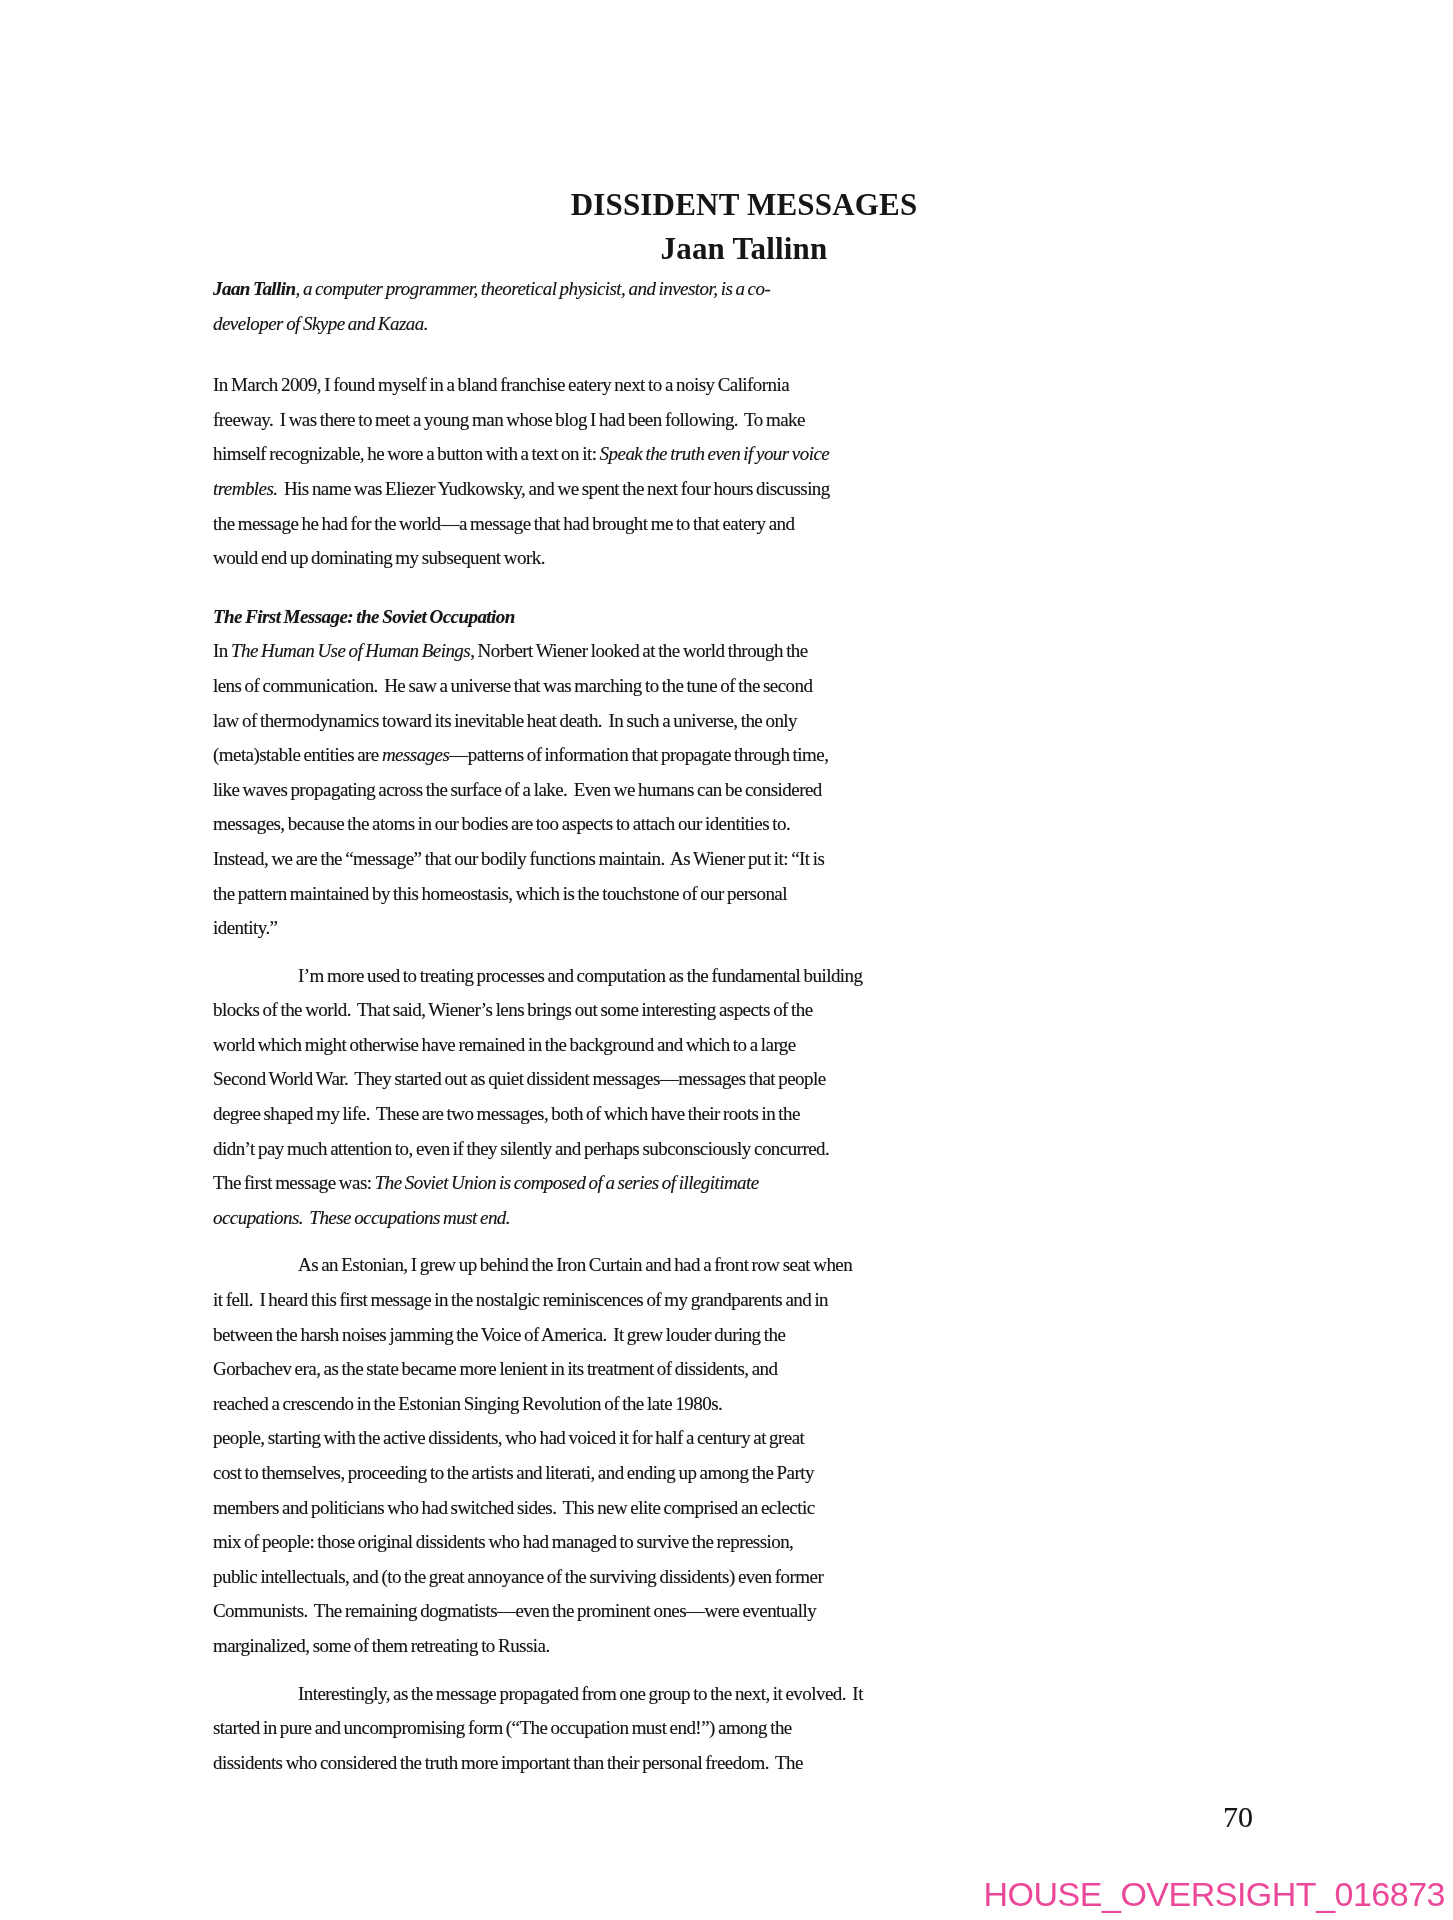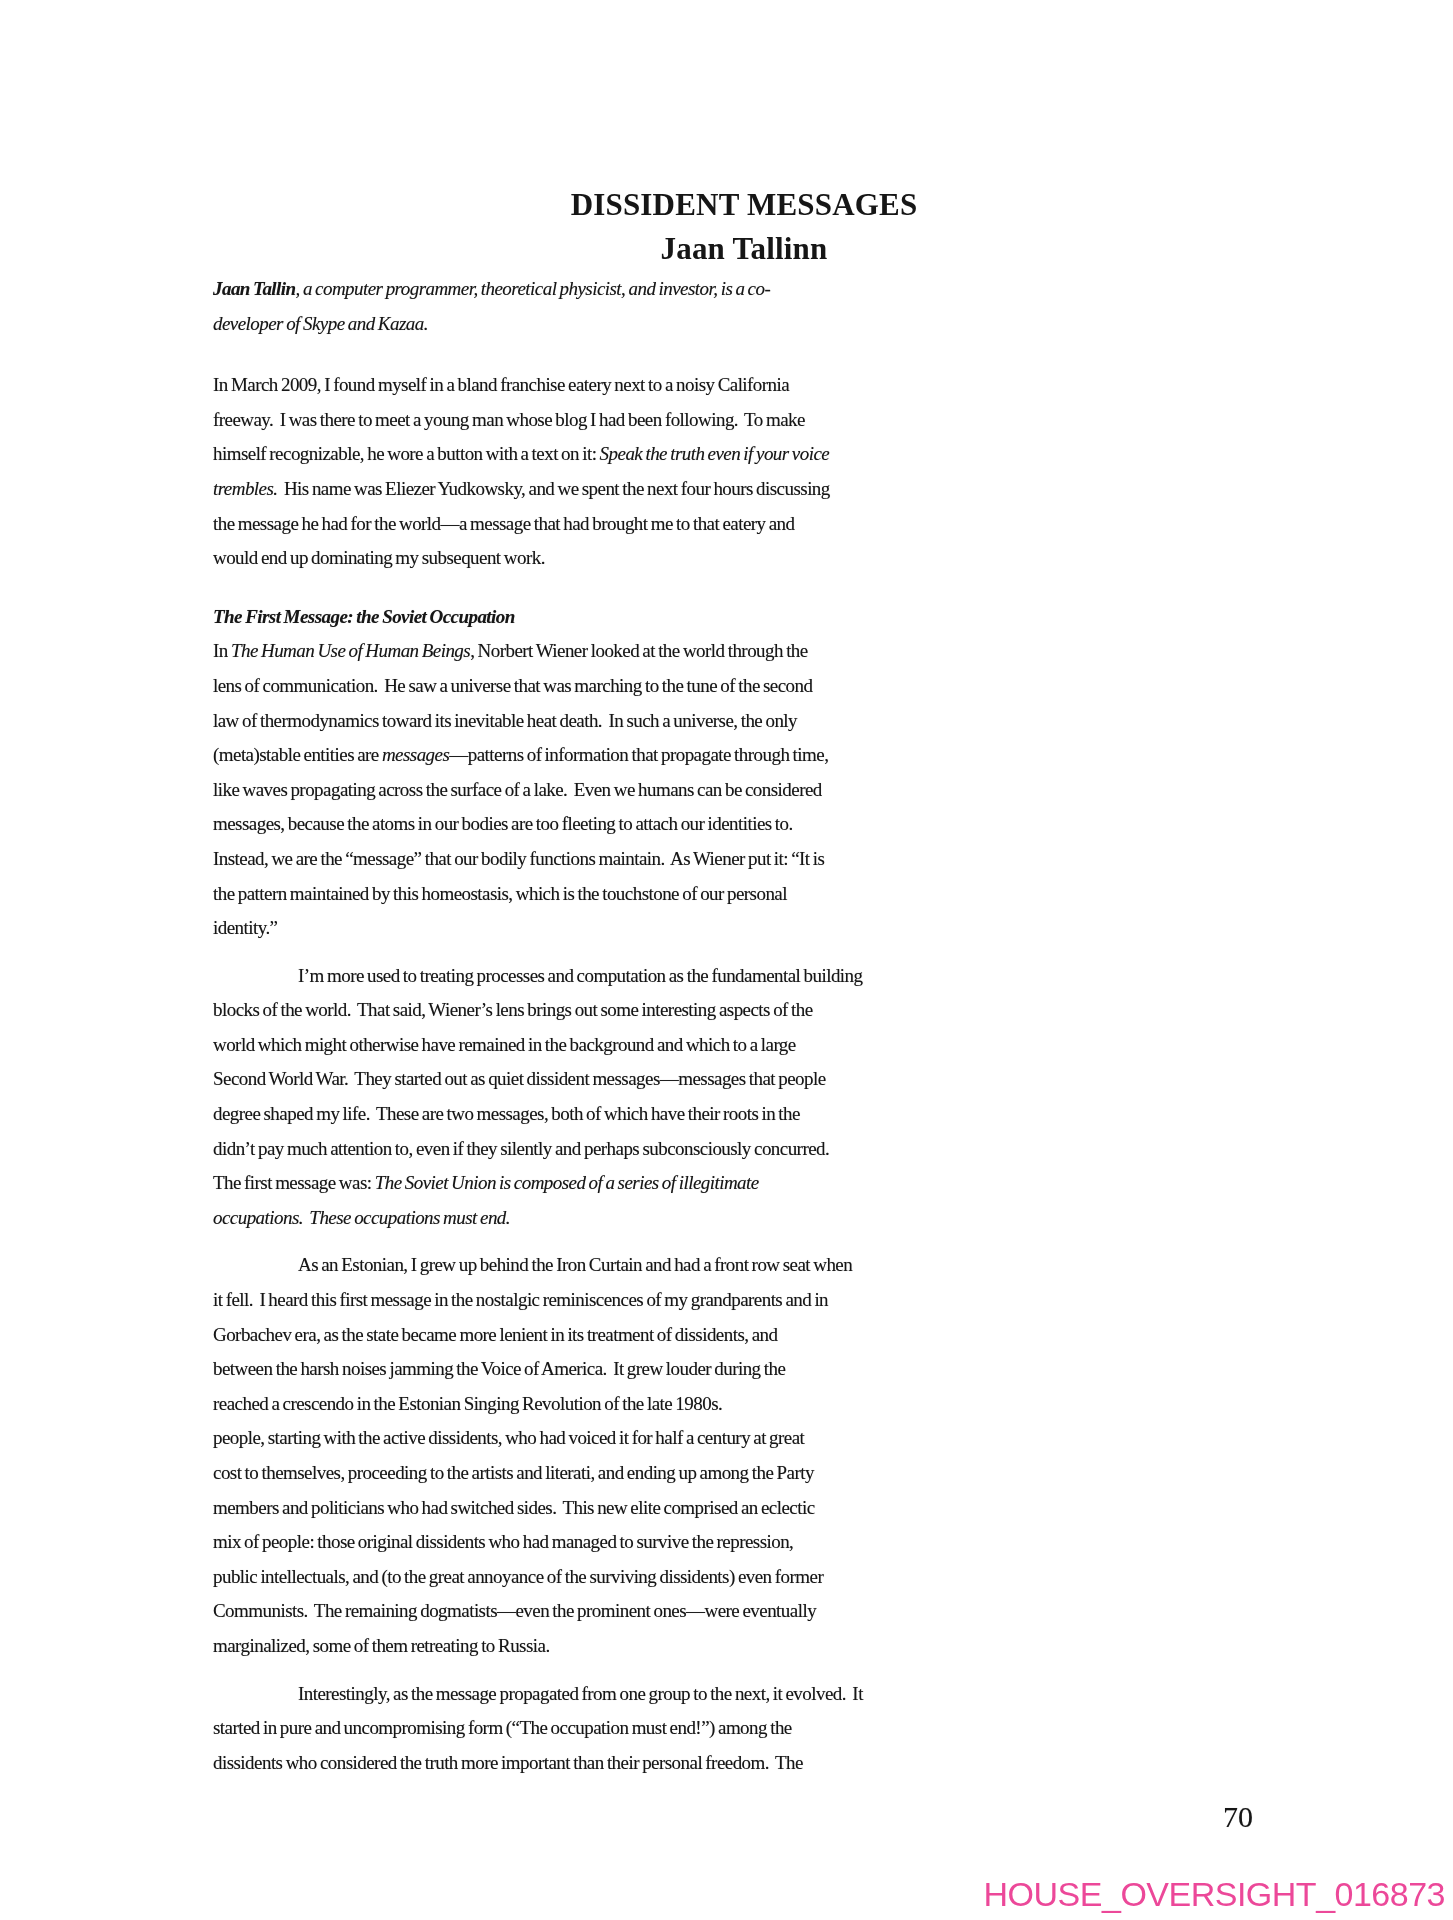--- a/index.html
+++ b/index.html
@@ -84,40 +84,40 @@
       </div>
       <div class="para heading">
         <div class="ln first"><span class="s-bi">The First Message: the Soviet Occupation</span></div>
       </div>
       <div class="para body">
         <div class="ln first"><span class="s-r">In </span><span class="s-i">The Human Use of Human Beings</span><span class="s-r">, Norbert Wiener looked at the world through the</span></div>
         <div class="ln"><span class="s-r">lens of communication.  He saw a universe that was marching to the tune of the second</span></div>
         <div class="ln"><span class="s-r">law of thermodynamics toward its inevitable heat death.  In such a universe, the only</span></div>
         <div class="ln"><span class="s-r">(meta)stable entities are </span><span class="s-i">messages</span><span class="s-r">—patterns of information that propagate through time,</span></div>
         <div class="ln"><span class="s-r">like waves propagating across the surface of a lake.  Even we humans can be considered</span></div>
-        <div class="ln"><span class="s-r">messages, because the atoms in our bodies are too fleeting to attach our identities to.</span></div>
+        <div class="ln"><span class="s-r">messages, because the atoms in our bodies are too aspects to attach our identities to.</span></div>
         <div class="ln"><span class="s-r">Instead, we are the “message” that our bodily functions maintain.  As Wiener put it: “It is</span></div>
         <div class="ln"><span class="s-r">the pattern maintained by this homeostasis, which is the touchstone of our personal</span></div>
         <div class="ln"><span class="s-r">identity.”</span></div>
       </div>
       <div class="para body indent">
         <div class="ln first"><span class="s-r">I’m more used to treating processes and computation as the fundamental building</span></div>
         <div class="ln"><span class="s-r">blocks of the world.  That said, Wiener’s lens brings out some interesting aspects of the</span></div>
         <div class="ln"><span class="s-r">world which might otherwise have remained in the background and which to a large</span></div>
         <div class="ln"><span class="s-r">Second World War.  They started out as quiet dissident messages—messages that people</span></div>
         <div class="ln"><span class="s-r">degree shaped my life.  These are two messages, both of which have their roots in the</span></div>
         <div class="ln"><span class="s-r">didn’t pay much attention to, even if they silently and perhaps subconsciously concurred.</span></div>
         <div class="ln"><span class="s-r">The first message was: </span><span class="s-i">The Soviet Union is composed of a series of illegitimate</span></div>
         <div class="ln"><span class="s-i">occupations.  These occupations must end.</span></div>
       </div>
       <div class="para body indent">
         <div class="ln first"><span class="s-r">As an Estonian, I grew up behind the Iron Curtain and had a front row seat when</span></div>
         <div class="ln"><span class="s-r">it fell.  I heard this first message in the nostalgic reminiscences of my grandparents and in</span></div>
+        <div class="ln"><span class="s-r">between the harsh noises jamming the Voice of America.  It grew louder during the</span></div>
         <div class="ln"><span class="s-r">Gorbachev era, as the state became more lenient in its treatment of dissidents, and</span></div>
-        <div class="ln"><span class="s-r">between the harsh noises jamming the Voice of America.  It grew louder during the</span></div>
         <div class="ln"><span class="s-r">reached a crescendo in the Estonian Singing Revolution of the late 1980s.</span></div>
       </div>
       <div class="para body indent">
         <div class="ln"><span class="s-r">people, starting with the active dissidents, who had voiced it for half a century at great</span></div>
         <div class="ln"><span class="s-r">cost to themselves, proceeding to the artists and literati, and ending up among the Party</span></div>
         <div class="ln"><span class="s-r">members and politicians who had switched sides.  This new elite comprised an eclectic</span></div>
         <div class="ln"><span class="s-r">mix of people: those original dissidents who had managed to survive the repression,</span></div>
         <div class="ln"><span class="s-r">public intellectuals, and (to the great annoyance of the surviving dissidents) even former</span></div>
         <div class="ln"><span class="s-r">Communists.  The remaining dogmatists—even the prominent ones—were eventually</span></div>
         <div class="ln"><span class="s-r">marginalized, some of them retreating to Russia.</span></div>

